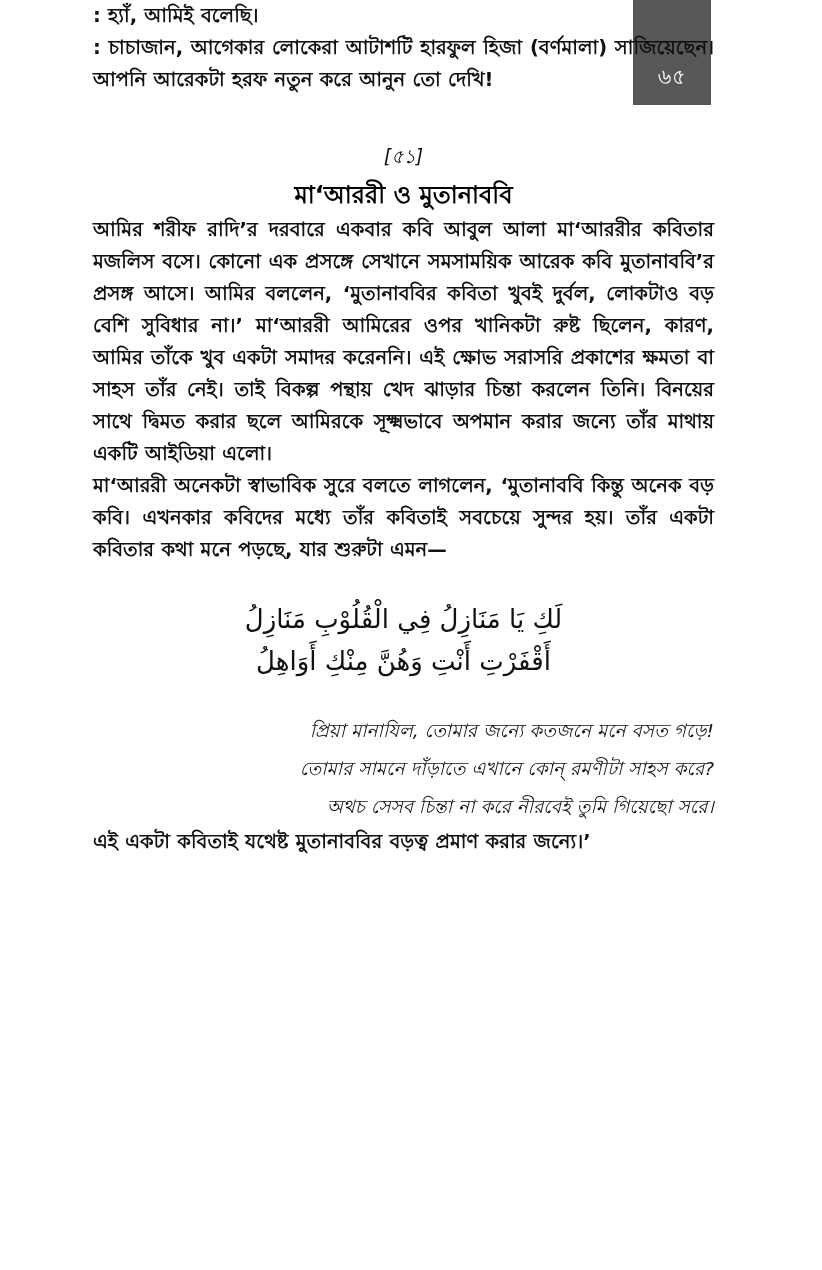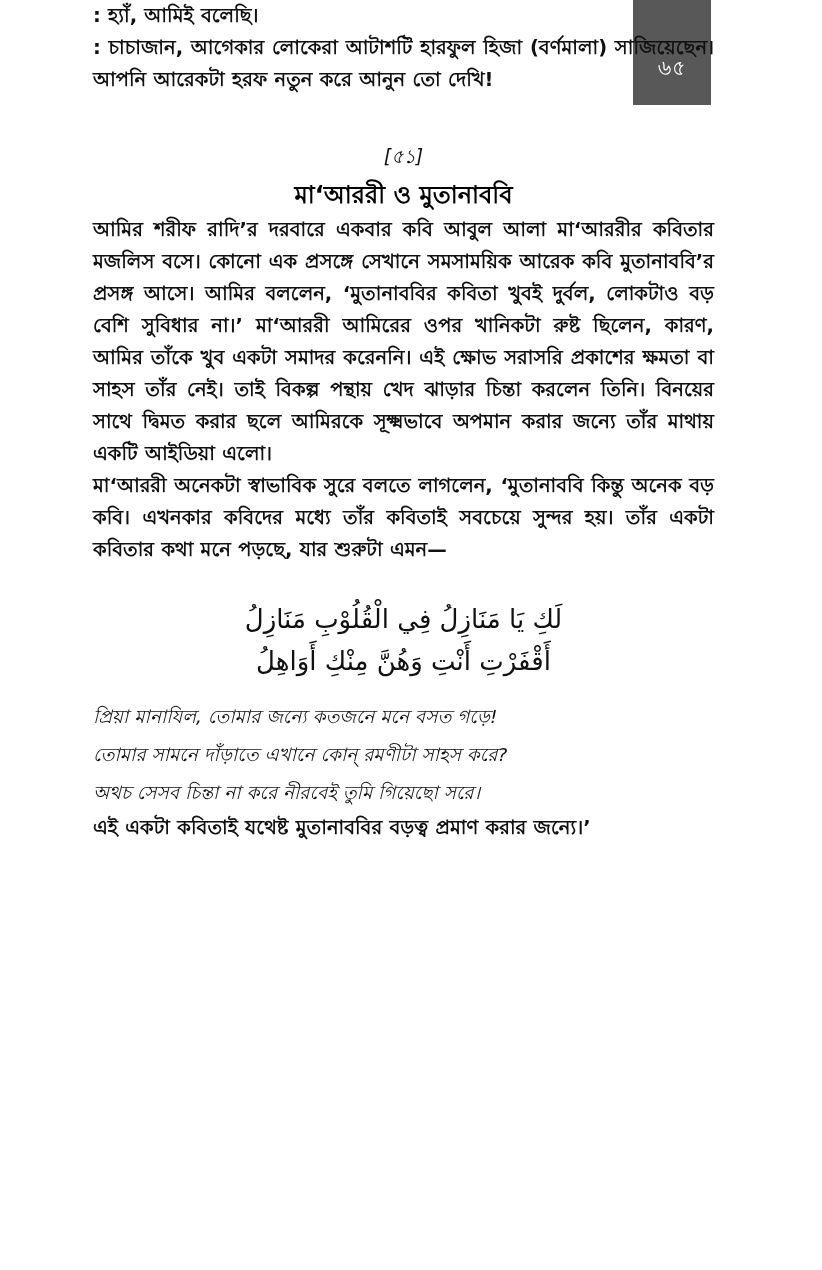--- a/index.html
+++ b/index.html
@@ -27,21 +27,21 @@
   .page-number-tab {
     position: absolute;
     top: 0;
     left: 633px;
     width: 78px;
     height: 105px;
     background: #585858;
     display: flex;
     align-items: flex-end;
     justify-content: center;
-    padding-bottom: 26px;
+    padding-bottom: 17px;
     box-sizing: border-box;
   }
   .page-number-tab .folio {
     color: #ffffff;
     font-size: 21px;
     line-height: 1;
     font-family: "DejaVu Sans", "Liberation Sans", sans-serif;
     letter-spacing: 0.5px;
   }
 
@@ -105,22 +105,22 @@
     font-family: "DejaVu Sans", "Liberation Sans", sans-serif;
     font-size: 26px;
     line-height: 42px;
     color: #111111;
     direction: rtl;
     unicode-bidi: isolate;
   }
 
   
   .verse-bengali {
-    margin-top: 16px;
-    text-align: left;
+    margin-top: 30px;
+    text-align: right;
   }
   .verse-bengali .bn-line {
     font-family: "DejaVu Sans", "Liberation Sans", sans-serif;
     font-style: italic;
     font-size: 18.5px;
     line-height: 38px;
     color: #111111;
   }
 
   .closing-para {

